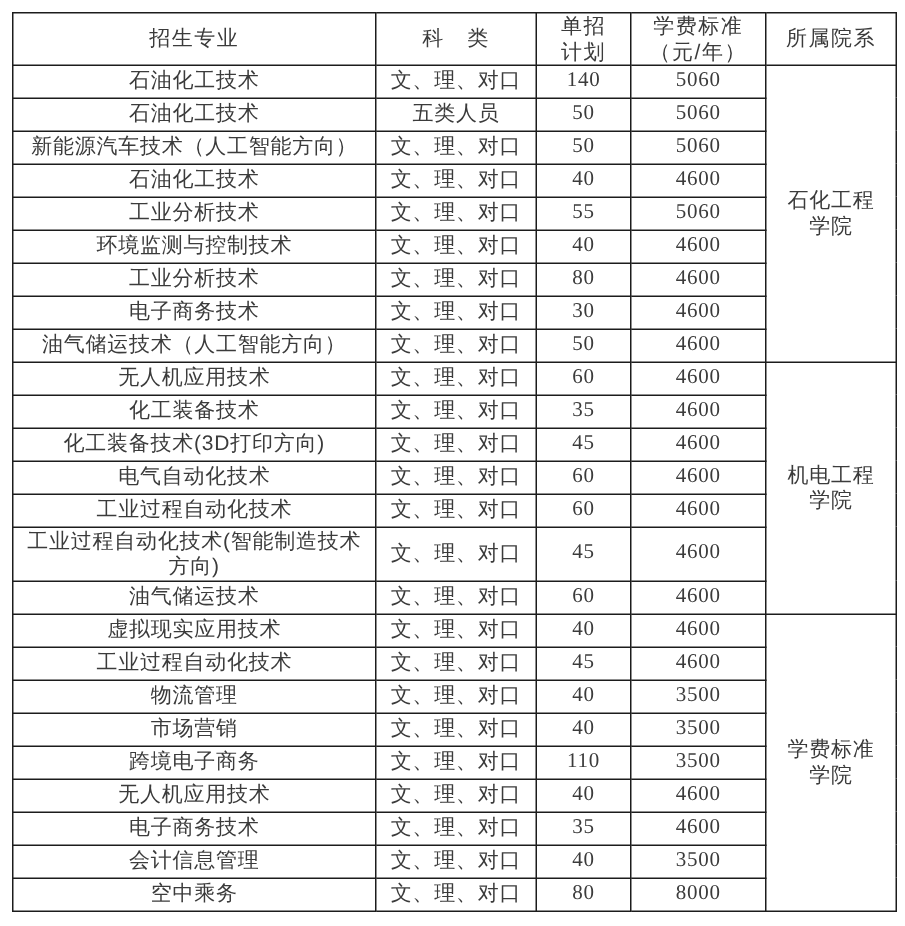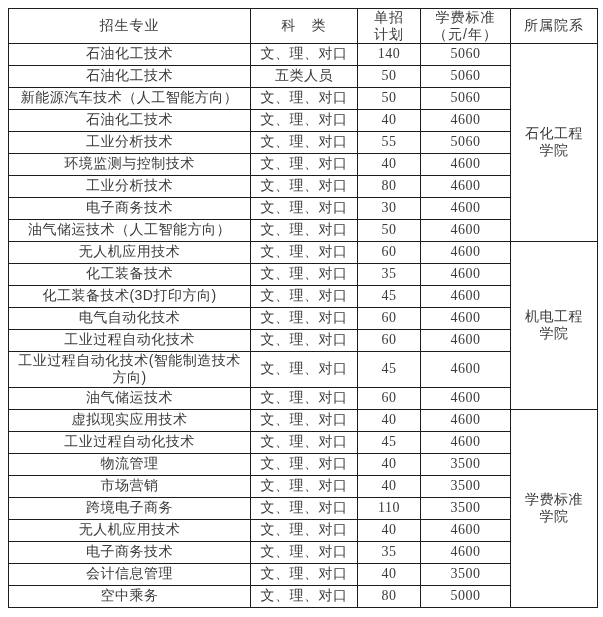--- a/index.html
+++ b/index.html
@@ -227,17 +227,17 @@
       <tr>
         <td>会计信息管理</td>
         <td>文、理、对口</td>
         <td class="c-num">40</td>
         <td class="c-num">3500</td>
       </tr>
       <tr>
         <td>空中乘务</td>
         <td>文、理、对口</td>
         <td class="c-num">80</td>
-        <td class="c-num">5000</td>
+        <td class="c-num">8000</td>
       </tr>
     </tbody>
   </table>
 </div>
 
 </body></html>

